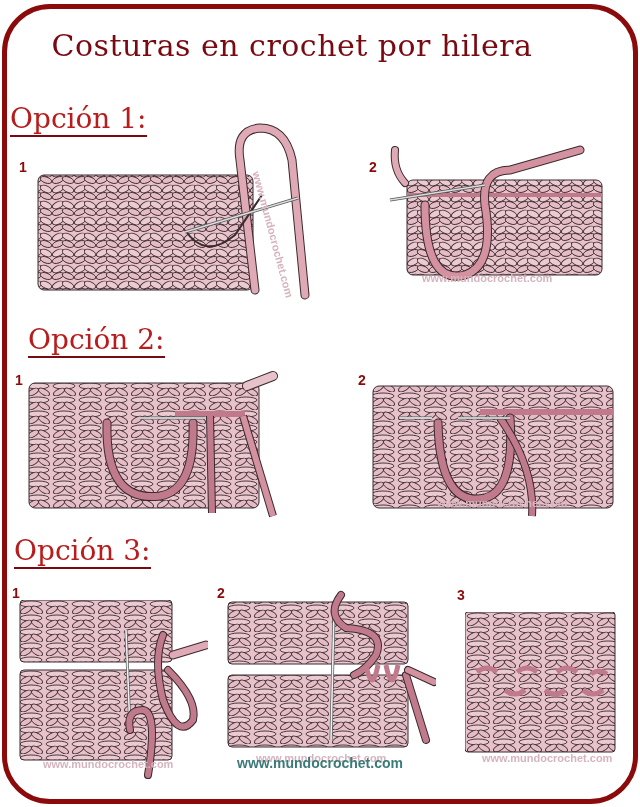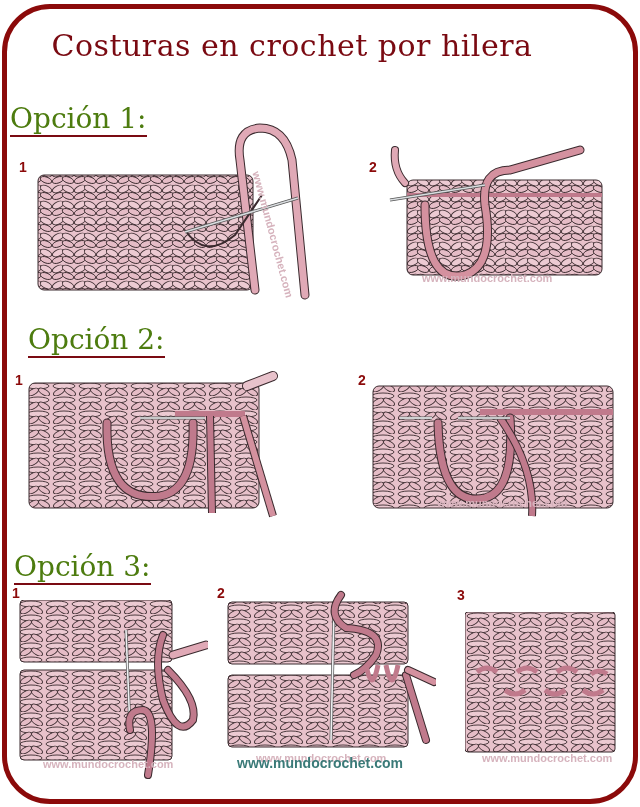--- a/index.html
+++ b/index.html
@@ -7,21 +7,21 @@
   .frame {
     position:absolute; left:2px; top:4px; width:626px; height:790px;
     border:5px solid #8b0a0a; border-radius:48px; box-sizing:content-box;
     background:#fff;
   }
   .title {
     position:absolute; left:0; top:28px; width:584px; text-align:center;
     font-family:"DejaVu Serif", serif; font-size:30px; color:#7a0a12; letter-spacing:0.5px;
   }
   .opt-heading {
-    position:absolute; font-family:"DejaVu Serif", serif; font-size:28px; color:#4d7c0f;
+    position:absolute; font-family:"DejaVu Serif", serif; font-size:28px; color:#b91c1c;
     border-bottom:2px solid #7a0a12; line-height:30px; padding-bottom:1px;
   }
   .step-num {
     position:absolute; font-family:"Liberation Sans", sans-serif; font-weight:bold; font-size:14px; color:#8b0a0a;
   }
   .swatch { position:absolute; }
   .swatch svg { display:block; }
   .wm {
     position:absolute; font-family:"Liberation Sans", sans-serif; font-size:11px; color:#d6b3bd; font-weight:bold;
   }
@@ -119,21 +119,21 @@
     <path d="M130 40 Q 165 90 162 138" fill="none" stroke="#3a2a2e" stroke-width="8"></path>
     <path d="M130 40 Q 165 90 162 138" fill="none" stroke="#c07a8c" stroke-width="6"></path>
     <line x1="30" y1="40" x2="62" y2="40" stroke="#555" stroke-width="3"></line>
     <line x1="30" y1="40" x2="62" y2="40" stroke="#eef0f2" stroke-width="1.6"></line>
     <line x1="88" y1="40" x2="140" y2="40" stroke="#555" stroke-width="3"></line>
     <line x1="88" y1="40" x2="140" y2="40" stroke="#eef0f2" stroke-width="1.6"></line>
   </svg>
 </div>
 <div class="wm" style="left:437px; top:497px;">www.mundocrochet.com</div>
 
-<div class="opt-heading" style="left:14px; top:536px;margin-top:16px;">Opción 3:</div>
+<div class="opt-heading" style="left:14px; top:536px;">Opción 3:</div>
 
 <div class="step-num" style="left:12px; top:585px;">1</div>
 <div class="swatch" style="left:18px; top:600px;">
   <svg width="190" height="180" viewBox="0 0 190 180">
     <rect x="2" y="0" width="152" height="62" rx="4" fill="url(#stitchB)" stroke="#3a2a2e" stroke-width="1"></rect>
     <rect x="2" y="70" width="152" height="90" rx="4" fill="url(#stitchB)" stroke="#3a2a2e" stroke-width="1"></rect>
     <line x1="108" y1="30" x2="112" y2="130" stroke="#555" stroke-width="3"></line>
     <line x1="108" y1="30" x2="112" y2="130" stroke="#eef0f2" stroke-width="1.6"></line>
     <path d="M145 35 Q 135 60 145 100 Q 160 140 175 120 Q 180 100 150 70" fill="none" stroke="#3a2a2e" stroke-width="8" stroke-linecap="round"></path>
     <path d="M145 35 Q 135 60 145 100 Q 160 140 175 120 Q 180 100 150 70" fill="none" stroke="#c07a8c" stroke-width="6" stroke-linecap="round"></path>

